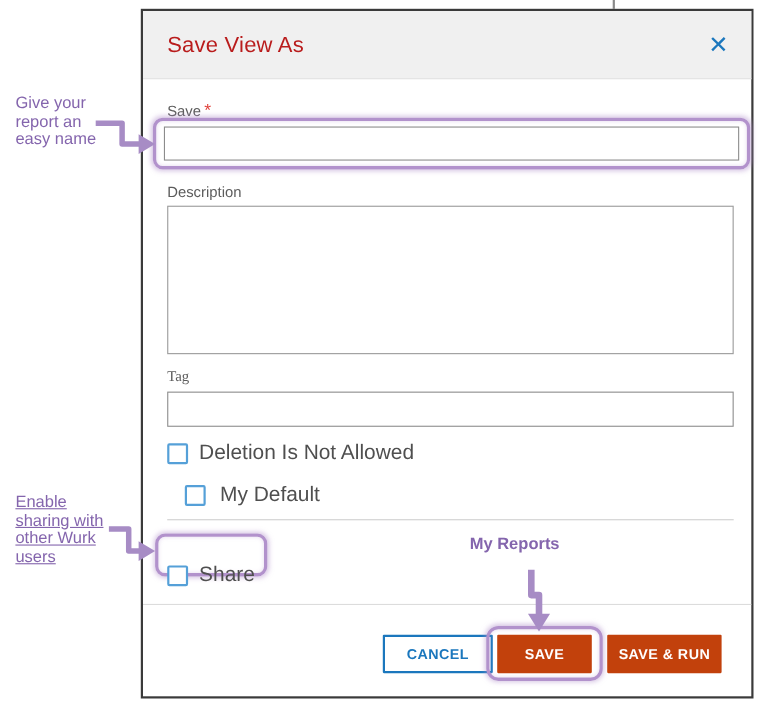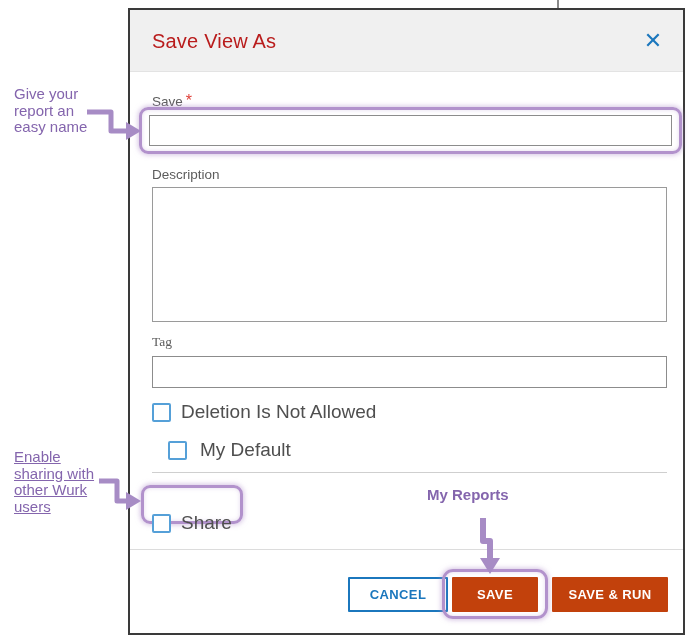--- a/index.html
+++ b/index.html
@@ -108,21 +108,21 @@
   <span class="cb-label">Share</span>
 </div>
 
 <div class="abs divider" style="left:130px;top:549px;width:553px;background:#dcdcdc;"></div>
 
 <button class="abs btn btn-outline" style="left:348px;top:577px;width:100px;">CANCEL</button>
 
 <div class="abs ring" style="left:442px;top:569px;width:106px;height:50px;border-radius:11px;"></div>
 <button class="abs btn btn-fill" style="left:452px;top:577px;width:86px;">SAVE</button>
 
-<button class="abs btn btn-fill" style="left:552px;top:577px;width:116px;">SAVE &amp; RUN</button>
+<button class="abs btn btn-fill" style="left:552px;top:577px;width:104px;">SAVE &amp; RUN</button>
 
 <div class="abs note" style="left:14px;top:86px;">
   <div>Give your</div>
   <div>report an</div>
   <div>easy name</div>
 </div>
 
 <div class="abs note" style="left:14px;top:449px;text-decoration:underline;">
   <div>Enable</div>
   <div>sharing with</div>

